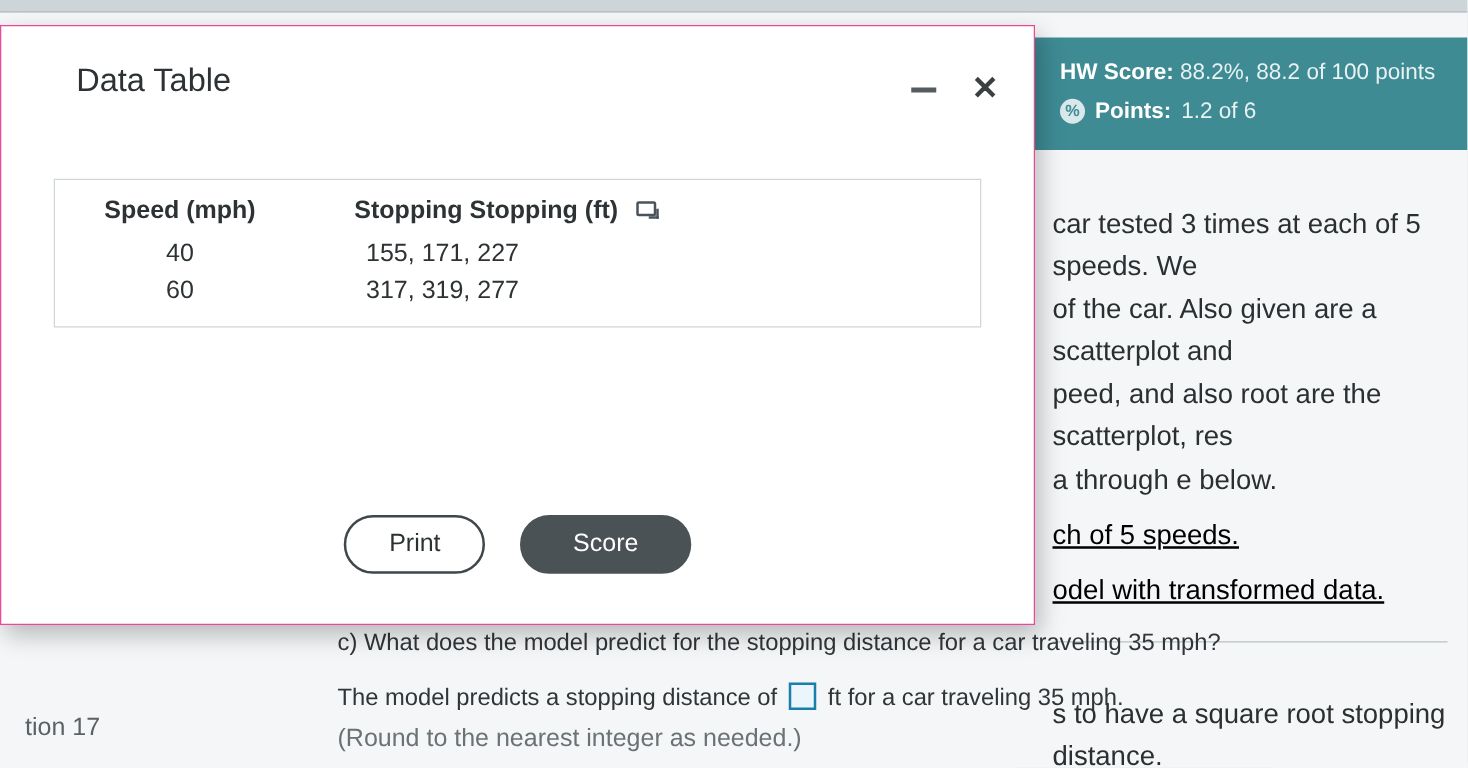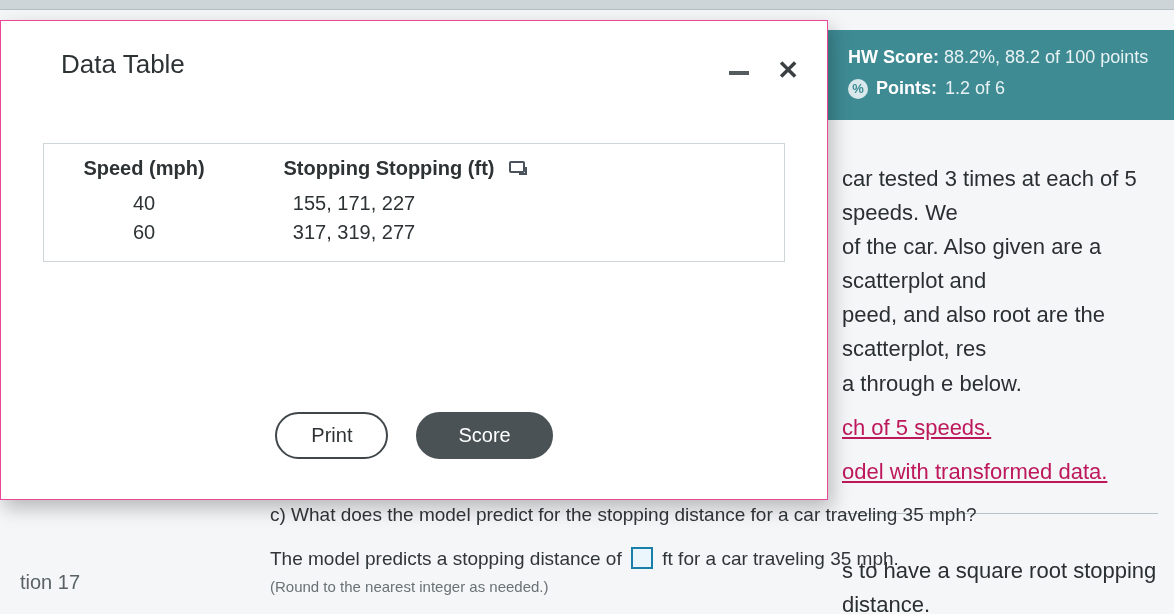--- a/index.html
+++ b/index.html
@@ -10,29 +10,29 @@
     position: absolute; top: 30px; right: 0; width: 346px; padding: 14px 16px 18px 20px;
     background: #3e8b94; color: #e8f2f3; font-size: 18px; line-height: 1.5;
   }
   .score-panel b { color: #ffffff; font-weight: bold; }
   .score-panel .ptsrow { display: flex; align-items: center; gap: 8px; margin-top: 4px; }
   .pts-icon { width: 20px; height: 20px; border-radius: 50%; background: #d9e9eb; color: #3e8b94; font-size: 13px; font-weight: bold; display: inline-flex; align-items: center; justify-content: center; }
   .problem-area {
     position: absolute; top: 152px; right: 0; width: 342px; padding: 10px 16px 10px 10px;
     color: #2a2f31; font-size: 22px; line-height: 1.55;
   }
-  .problem-area a { color: #be185d; text-decoration: underline; margin-top: 44px; }
+  .problem-area a { color: #000000; text-decoration: underline; margin-top: 44px; }
   .problem-area .hr { border-top: 1px solid #b9c2c6; margin: 24px 0 40px 0; }
   .lower {
     position: absolute; left: 270px; right: 10px; top: 500px; color: #303538; font-size: 19px; line-height: 1.6;
   }
   .lower .blank {
     display: inline-block; width: 22px; height: 22px; border: 2px solid #1a7fa8; background: #eaf6fb; vertical-align: -4px; margin: 0 4px;
   }
-  .lower .paren { color: #6a7275; font-size: 15px; }
+  .lower .paren { color: #6a7275; font-size: 20px; }
   .sideleft { position: absolute; left: 0; bottom: 20px; color: #5a6266; font-size: 20px; padding-left: 20px; }
   .modal {
     position: absolute; left: 0; top: 20px; width: 828px; height: 480px;
     background: #ffffff; border: 1px solid #ec4899; box-shadow: 4px 8px 18px rgba(0,0,0,.25);
   }
   .modal-title { position: absolute; top: 28px; left: 60px; font-size: 26px; color: #2d3234; }
   .modal-ctrls { position: absolute; top: 30px; right: 28px; display: flex; gap: 26px; align-items: center; }
   .modal-ctrls .min { width: 20px; height: 4px; background: #555c5f; display: inline-block; }
   .modal-ctrls .close { font-size: 26px; color: #3a4042; font-weight: bold; cursor: pointer; }
   .modal-ctrls .minwrap { padding: 10px 2px; cursor: pointer; }

